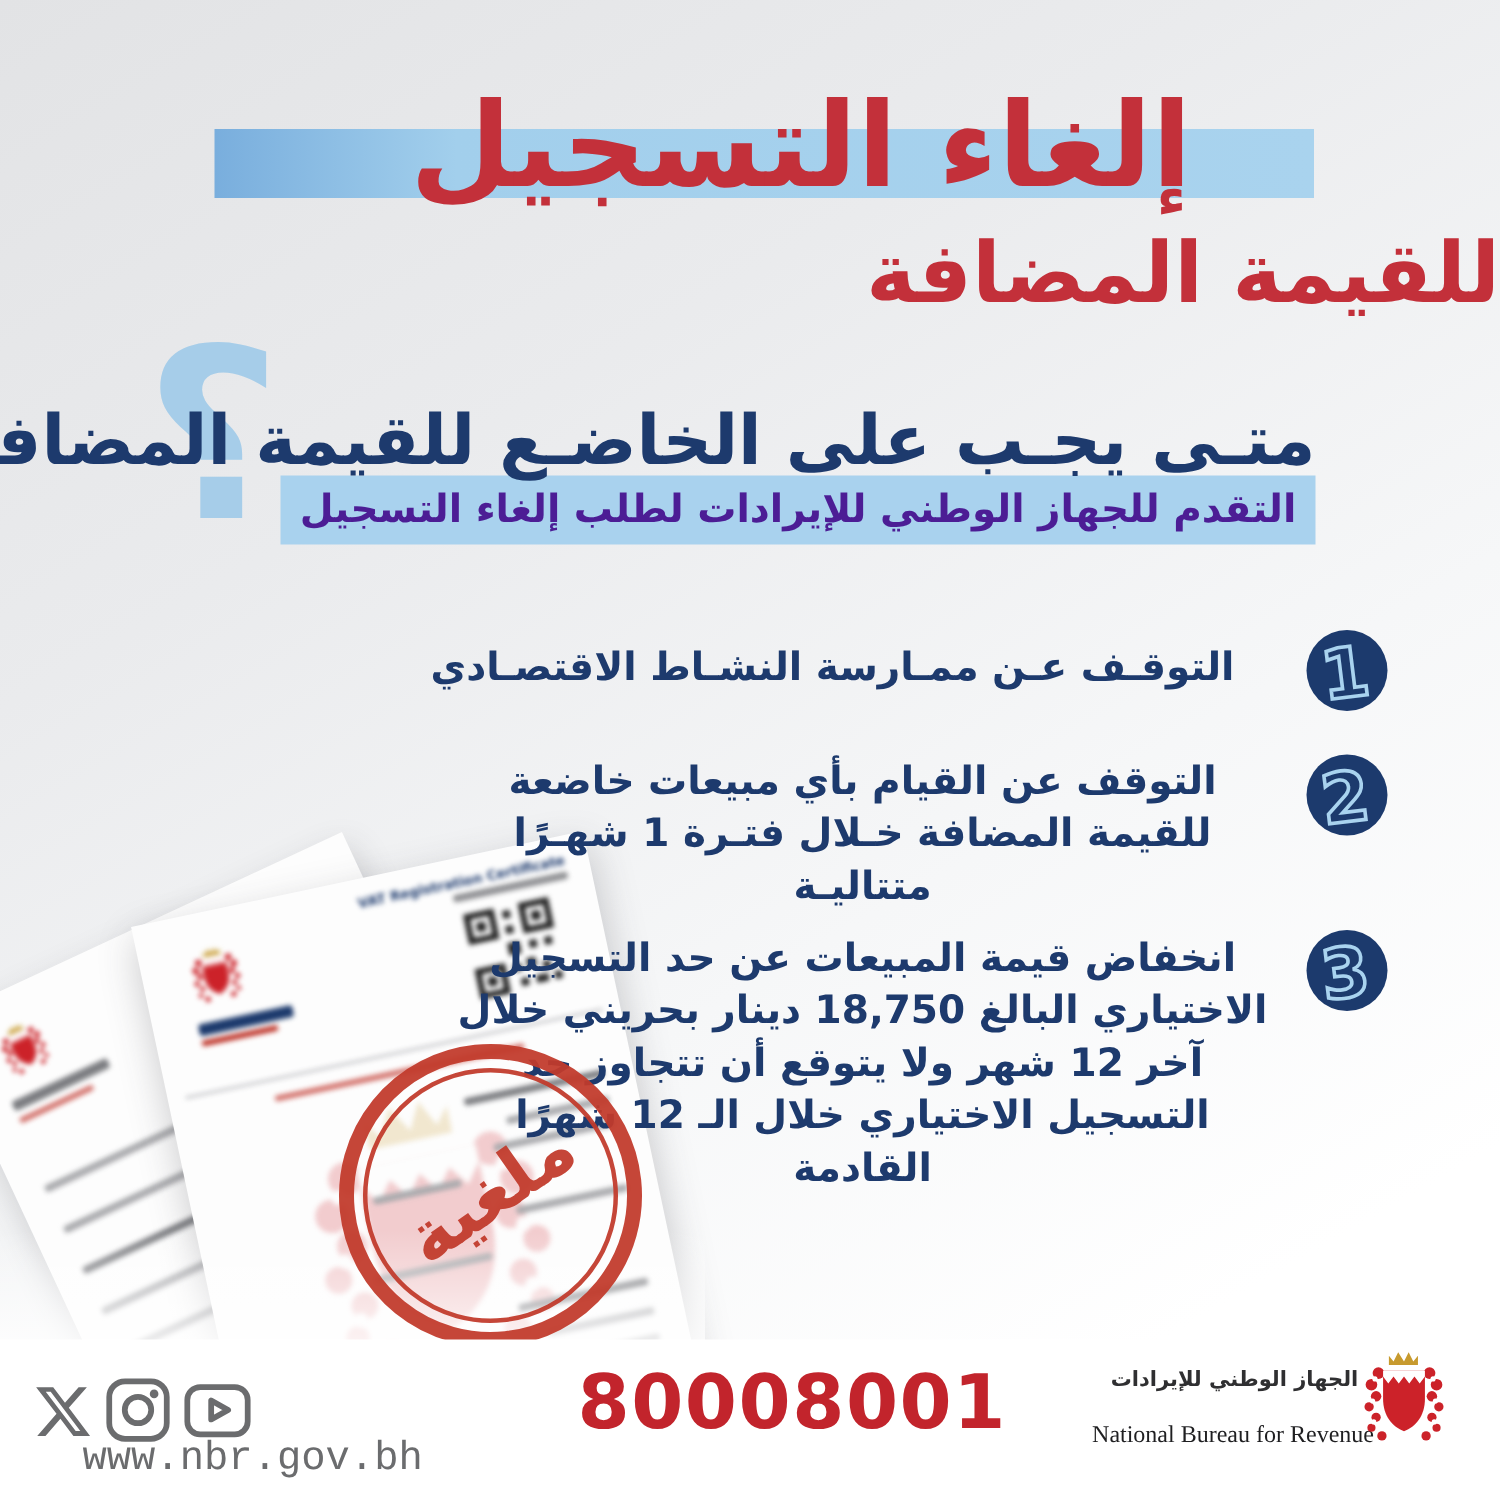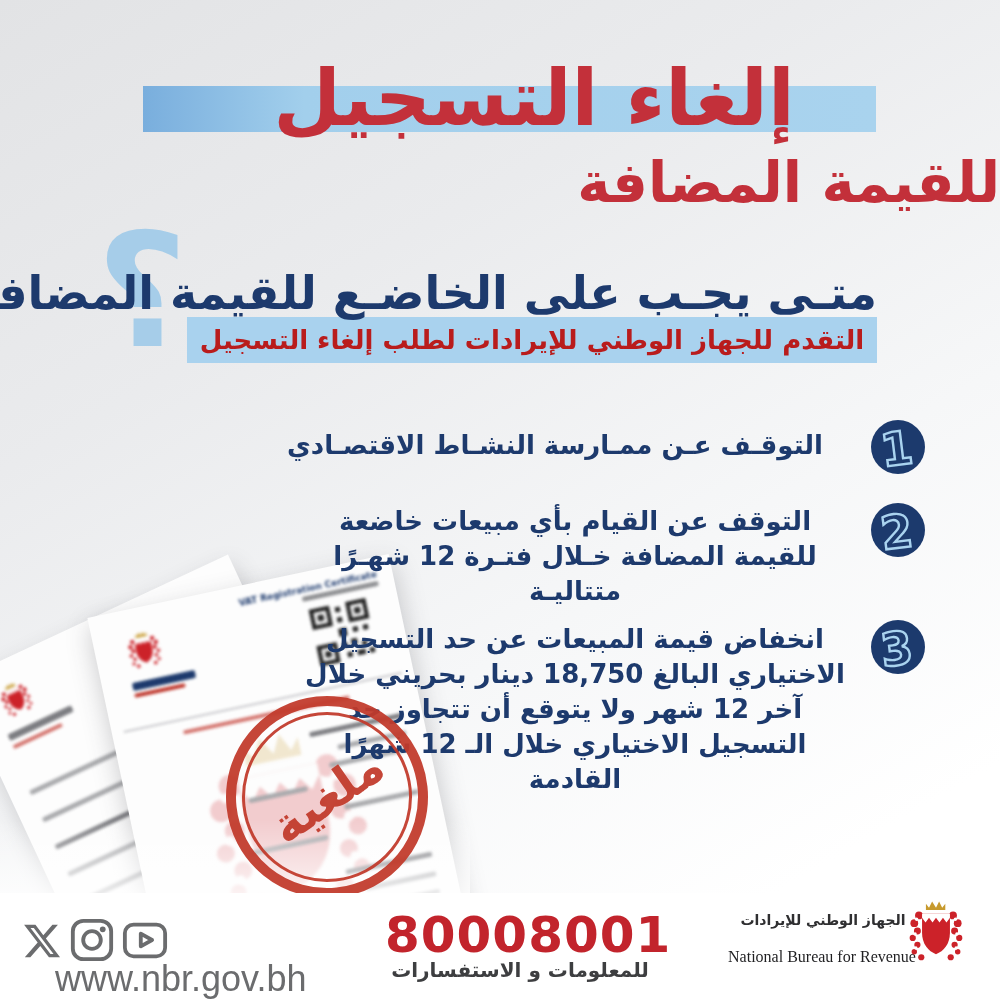--- a/index.html
+++ b/index.html
@@ -15,21 +15,21 @@
     font-size:78px;font-weight:700;line-height:1.15;z-index:4;direction:rtl;padding-left:34px;}
   .title2{left:0;top:150px;width:1000px;text-align:right;color:#c3303a;
     font-size:56px;font-weight:700;z-index:4;direction:rtl;}
 
   
   .qmark{left:96px;top:212px;font-size:158px;font-weight:700;color:#a6cde9;line-height:1;z-index:3;}
   .qline1{right:123px;top:266px;color:#1d3a6d;font-size:46px;font-weight:700;
     direction:rtl;white-space:nowrap;z-index:4;}
   .qbar{left:187px;top:317px;width:690px;height:46px;background:#a9d2ee;z-index:3;
     display:flex;align-items:center;justify-content:center;}
-  .qbar span{color:#b91c1c;font-size:26px;font-weight:700;direction:rtl;white-space:nowrap;}
+  .qbar span{color:#4c1d95;font-size:26px;font-weight:700;direction:rtl;white-space:nowrap;}
 
   
   .pcircle{width:54px;height:54px;border-radius:50%;background:#1c3a6d;right:75px;z-index:5;}
   .pnum{position:absolute;left:50%;top:50%;transform:translate(-54%,-46%) rotate(-7deg);
     font-size:46px;font-weight:700;color:transparent;-webkit-text-stroke:2.4px #a9d3ef;line-height:1;}
   .ptext{right:145px;color:#1d3a6d;font-size:26px;font-weight:700;direction:rtl;
     text-align:center;line-height:35px;z-index:5;}
   .c1{top:420px;} .t1{top:428px;width:600px;}
   .c2{top:503px;} .t2{top:504px;width:560px;}
   .c3{top:620px;} .t3{top:622px;width:560px;}
@@ -63,21 +63,21 @@
   .stamp-text{position:absolute;left:50%;top:50%;transform:translate(-50%,-52%) rotate(-29deg);
     color:#c23b2c;font-size:48px;font-weight:700;direction:rtl;}
 
   
   .footer-bg{left:0;top:893px;width:1000px;height:107px;background:#fff;z-index:7;}
   .fitem{z-index:8;}
   .x-icon{left:22px;top:921px;}
   .ig-icon{left:69px;top:917px;}
   .yt-icon{left:122px;top:917px;}
   .handle{left:178px;top:924px;font-size:28px;color:#6b6c6e;font-family:"Liberation Sans","DejaVu Sans",sans-serif;}
-  .website{left:55px;top:958px;font-size:36px;color:#6b6c6e;font-family:Liberation Sans, sans-serif;}
+  .website{left:55px;top:958px;font-size:27px;color:#6b6c6e;font-family:Liberation Mono, monospace;}
   .phone{left:385px;top:906px;width:270px;text-align:center;font-size:50px;font-weight:700;
     color:#c2242c;letter-spacing:1px;}
   .phone-caption{left:385px;top:958px;width:270px;text-align:center;font-size:20px;font-weight:700;
     color:#3d3e40;direction:rtl;}
   .org-ar{left:728px;top:912px;width:190px;text-align:center;font-size:14px;font-weight:700;color:#2f2f31;direction:rtl;}
   .org-en{left:722px;top:948px;width:200px;text-align:center;font-size:16px;color:#1f1f21;
     font-family:"Liberation Serif",serif;}
   .emblem{left:905px;top:895px;}
 </style>
 </head>
@@ -215,21 +215,21 @@
   </div>
 
   <div class="abs pcircle c1">
     <span class="pnum">1</span>
   </div>
   <div class="abs ptext t1">التوقـف عـن ممـارسة النشـاط الاقتصـادي</div>
 
   <div class="abs pcircle c2">
     <span class="pnum">2</span>
   </div>
-  <div class="abs ptext t2">التوقف عن القيام بأي مبيعات خاضعة للقيمة المضافة خـلال فتـرة 12 شهـرًا متتاليـة</div>
+  <div class="abs ptext t2">التوقف عن القيام بأي مبيعات خاضعة للقيمة المضافة خـلال فتـرة 1 شهـرًا متتاليـة</div>
 
   <div class="abs pcircle c3">
     <span class="pnum">3</span>
   </div>
   <div class="abs ptext t3">انخفاض قيمة المبيعات عن حد التسجيل الاختياري البالغ 18,750 دينار بحريني خلال آخر 12 شهر ولا يتوقع أن تتجاوز حد التسجيل الاختياري خلال الـ 12 شهرًا القادمة</div>
 
   <div class="abs footer-bg"></div>
 
   <svg class="abs fitem x-icon" width="40" height="40" viewBox="0 0 24 24">
     <path fill="#6b6c6e" d="M18.244 2.25h3.308l-7.227 8.26 8.502 11.24H16.17l-5.214-6.817L4.99 21.75H1.68l7.73-8.835L1.254 2.25H8.08l4.713 6.231zm-1.161 17.52h1.833L7.084 4.126H5.117z"></path>
@@ -239,21 +239,20 @@
     <circle cx="12" cy="12" r="4.6" fill="none" stroke="#6b6c6e" stroke-width="2"></circle>
     <circle cx="17.6" cy="6.4" r="1.5" fill="#6b6c6e"></circle>
   </svg>
   <svg class="abs fitem yt-icon" width="46" height="46" viewBox="0 0 24 24">
     <rect x="1.5" y="4" width="21" height="16.5" rx="4.5" fill="none" stroke="#6b6c6e" stroke-width="2"></rect>
     <path d="M9.8 8.7v6.6l5.9-3.3z" fill="none" stroke="#6b6c6e" stroke-width="2" stroke-linejoin="round"></path>
   </svg>
   <div class="abs fitem website">www.nbr.gov.bh</div>
 
   <div class="abs fitem phone">80008001</div>
-  <div class="abs fitem phone-caption">للمعلومات و الاستفسارات</div>
 
   <div class="abs fitem org-ar">الجهاز الوطني للإيرادات</div>
   <div class="abs fitem org-en">National Bureau for Revenue</div>
   <svg class="abs fitem emblem" width="62" height="78" viewBox="0 0 80 96">
     <use href="#nbr-emblem"></use>
   </svg>
 
 </div>
 
 </body></html>

